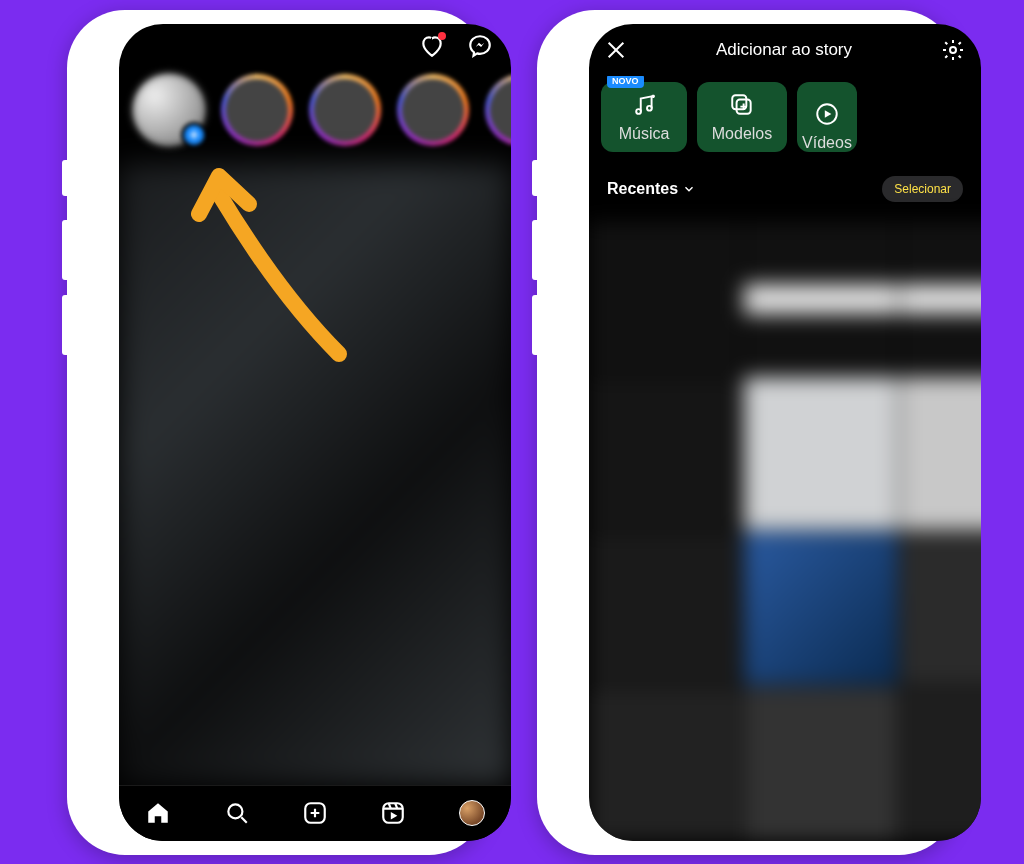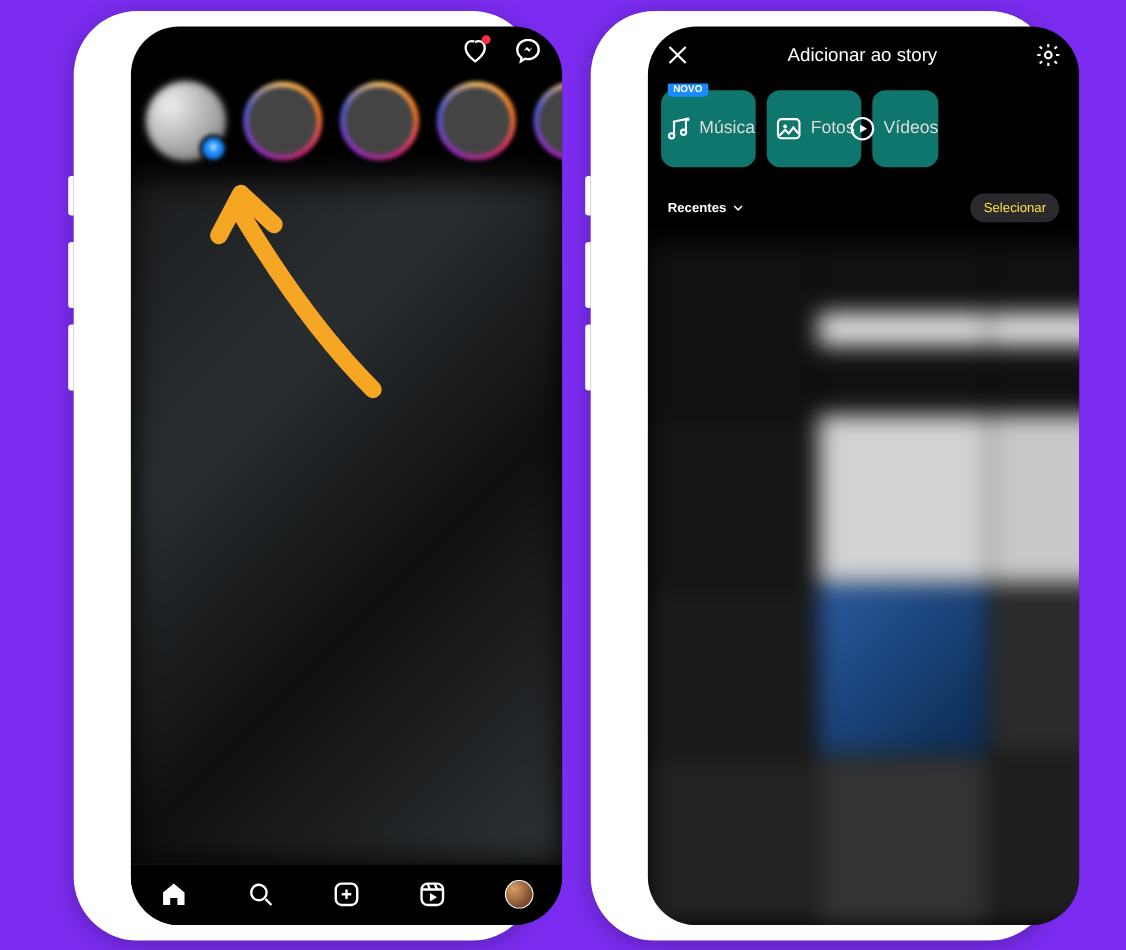--- a/index.html
+++ b/index.html
@@ -51,27 +51,27 @@
   .nav-ic{width:28px;height:28px;display:flex;align-items:center;justify-content:center;}
   .avatar-mini{width:26px;height:26px;border-radius:50%;background:radial-gradient(circle at 30% 30%,#d9a066,#7a4a2a 70%);border:1.5px solid #fff;}
 
   
   .arrow{position:absolute;left:70px;top:140px;width:180px;height:200px;pointer-events:none;}
 
   
   .story-hdr{height:52px;display:flex;align-items:center;justify-content:space-between;padding:0 16px;}
   .title{font-size:17px;font-weight:500;}
   .chips{display:flex;gap:10px;padding:6px 12px 14px;overflow:hidden;}
-  .chip{flex:0 0 auto;width:86px;height:70px;background:#0f766e;border-radius:12px;display:flex;align-items:center;justify-content:center;gap:6px;position:relative;}
+  .chip{flex:0 0 auto;width:86px;height:70px;background:#14532d;border-radius:12px;display:flex;flex-direction:column;align-items:center;justify-content:center;gap:6px;position:relative;}
   .chip.wide{width:90px;}
   .chip-label{font-size:16px;color:#ddd;}
   .chip-ic{width:28px;height:28px;display:flex;align-items:center;justify-content:center;}
   .badge-novo{position:absolute;top:-8px;left:6px;background:#1a8cff;color:#fff;font-size:9px;font-weight:700;padding:2px 5px;border-radius:4px;}
   .gallery-hdr{display:flex;align-items:center;justify-content:space-between;padding:10px 18px;}
-  .recentes{font-size:12px;font-weight:600;display:flex;align-items:center;gap:4px;}
+  .recentes{font-size:16px;font-weight:600;display:flex;align-items:center;gap:4px;}
   .select-btn{font-size:12px;background:#2a2a2c;border-radius:14px;padding:6px 12px;color:#fde047;}
   .gallery{position:absolute;inset:0;top:198px;display:grid;grid-template-columns:repeat(3,1fr);gap:2px;filter:blur(10px);}
   .thumb{background:#222;aspect-ratio:1/1;}
   .t1{background:#111;}
   .t2{background:linear-gradient(180deg,#111 40%,#ddd 41%,#ddd 60%,#111 61%);}
   .t3{background:linear-gradient(180deg,#111 40%,#ddd 41%,#ddd 60%,#111 61%);}
   .t4{background:#151515;}
   .t5{background:#d0d2d4;}
   .t6{background:#c8c8c8;}
   .t7{background:#1a1a1a;}
@@ -198,29 +198,30 @@
           <svg width="26" height="26" viewBox="0 0 24 24">
               <path fill="none" stroke="#fff" stroke-width="1.8" d="M9 18V6l10-2v11"></path>
               <circle cx="7" cy="18" r="2.2" fill="none" stroke="#fff" stroke-width="1.8"></circle>
               <circle cx="17" cy="15" r="2.2" fill="none" stroke="#fff" stroke-width="1.8"></circle>
               <line x1="19" y1="4" x2="22" y2="4" stroke="#fff" stroke-width="1.8"></line>
               <line x1="20.5" y1="2.5" x2="20.5" y2="5.5" stroke="#fff" stroke-width="1.8"></line>
             </svg>
         </div>
         <span class="chip-label">Música</span>
       </div>
-      <div class="chip">
+      <div class="chip wide">
         <div class="chip-ic">
           <svg width="26" height="26" viewBox="0 0 24 24">
-              <rect x="3" y="4" width="18" height="16" rx="3" fill="none" stroke="#fff" stroke-width="1.8"></rect>
-              <circle cx="9" cy="10" r="1.6" fill="#fff"></circle>
-              <path d="M4 18l5-5 3 3 4-5 4 5" fill="none" stroke="#fff" stroke-width="1.8"></path>
+              <rect x="7" y="7" width="13" height="13" rx="3" fill="none" stroke="#fff" stroke-width="1.8"></rect>
+              <rect x="3" y="3" width="13" height="13" rx="3" fill="none" stroke="#fff" stroke-width="1.8"></rect>
+              <line x1="13.5" y1="10.5" x2="13.5" y2="16.5" stroke="#fff" stroke-width="1.8"></line>
+              <line x1="10.5" y1="13.5" x2="16.5" y2="13.5" stroke="#fff" stroke-width="1.8"></line>
             </svg>
         </div>
-        <span class="chip-label">Fotos</span>
+        <span class="chip-label">Modelos</span>
       </div>
       <div class="chip" style="width:60px;justify-content:flex-end;">
         <div class="chip-ic">
           <svg width="26" height="26" viewBox="0 0 24 24">
               <circle cx="12" cy="12" r="9" fill="none" stroke="#fff" stroke-width="1.8"></circle>
               <path d="M10 8.5l6 3.5-6 3.5z" fill="#fff"></path>
             </svg>
         </div>
         <span class="chip-label">Vídeos</span>
       </div>

